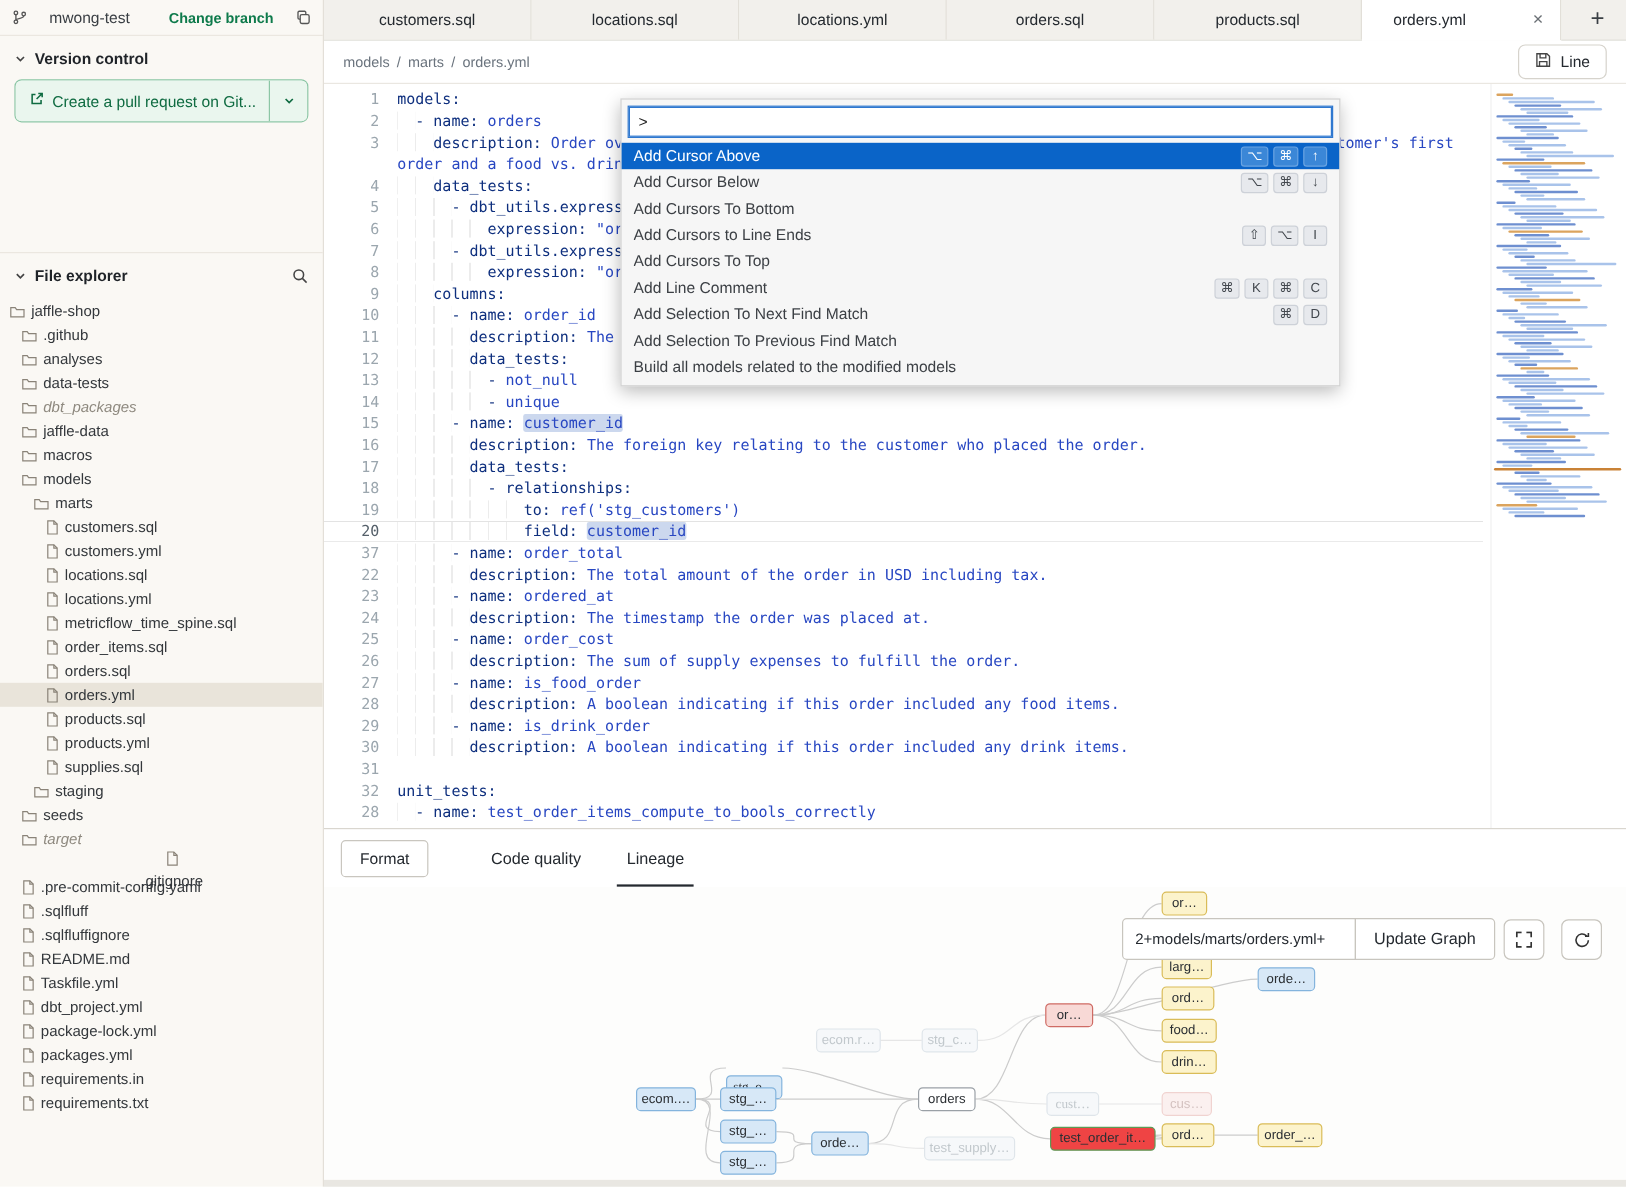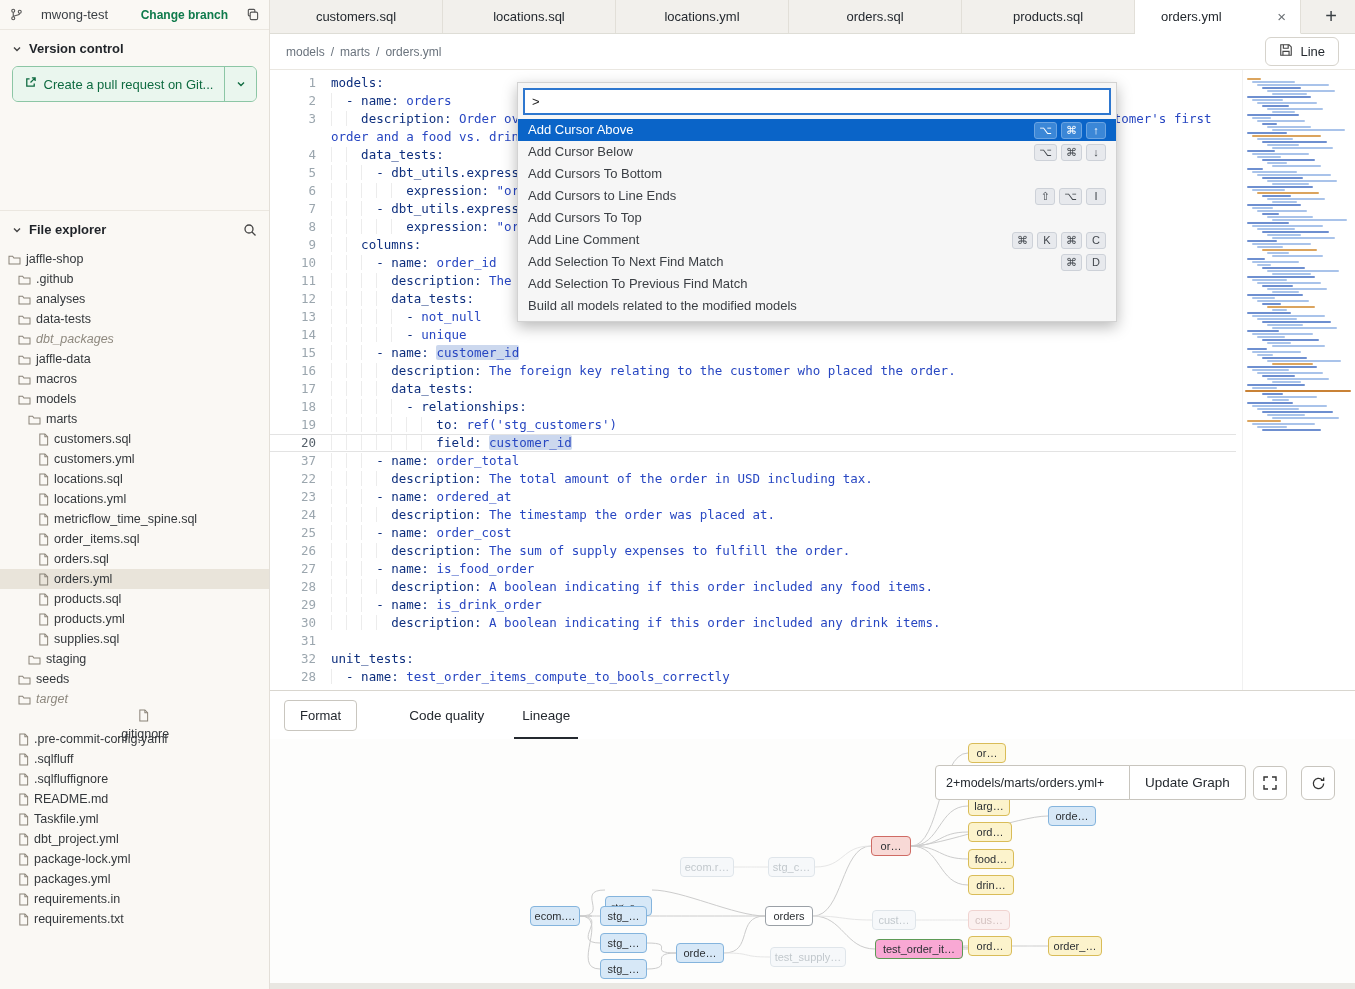--- a/index.html
+++ b/index.html
@@ -72,21 +72,21 @@
   .bp-tab{display:flex;align-items:center;padding:0 8px;margin-right:22px;font-size:13.5px;color:#24292f;position:relative;cursor:pointer;height:100%;box-sizing:border-box;}
   .bp-tab.active::after{content:"";position:absolute;left:0;right:0;bottom:0;height:2px;background:#24292f;}
 
   .lineage{position:relative;height:244px;min-height:244px;background:#fdfdfc;overflow:hidden;}
   #edges{position:absolute;left:0;top:0;}
   .edge{fill:none;stroke:#cccccc;stroke-width:1;}
   .edge.faded{stroke:#e6e6e6;}
   .node{position:absolute;height:20px;box-sizing:border-box;border-radius:4px;border:1px solid #999;font-size:11px;display:flex;align-items:center;justify-content:center;background:#fff;color:#2b2f33;white-space:nowrap;overflow:hidden;padding:0 4px;cursor:pointer;}
   .node.blue{background:#d7e8f7;border-color:#84b4dd;}
   .node.yellow{background:#fcf3cc;border-color:#d9bc58;}
-  .node.green{background:#f9a8d4;border-color:#5d9a55;}
+  .node.green{background:#ef4444;border-color:#5d9a55;}
   .node.pink{background:#f8d9d6;border-color:#cf6b64;}
   .node.plain{background:#fff;border-color:#9aa0a6;}
   .node.muted{background:#f3f6fa;border-color:#ccd6df;color:#9aa5ad;opacity:.6;}
   .node.mutedpink{background:#fbe9e8;border-color:#e9b8b4;color:#b99a98;opacity:.6;}
   .lin-group{position:absolute;left:665px;top:26px;display:flex;}
   .lin-selector{width:195px;height:35px;box-sizing:border-box;border:1px solid #c8c5be;border-radius:4px 0 0 4px;background:#fff;display:flex;align-items:center;padding:0 10px;font-size:12.5px;color:#24292f;white-space:nowrap;overflow:hidden;cursor:text;}
   .lin-update{height:35px;box-sizing:border-box;border:1px solid #c8c5be;margin-left:-1px;border-radius:0 4px 4px 0;background:#fff;padding:0 15px;font-size:13.5px;color:#24292f;cursor:pointer;font-family:inherit;}
   .lin-sq{position:absolute;top:27px;width:34px;height:34px;box-sizing:border-box;border:1px solid #c8c5be;border-radius:6px;background:#fff;display:flex;align-items:center;justify-content:center;cursor:pointer;}
   .hscroll{height:7px;min-height:7px;background:#e9e7e2;}
 </style>
@@ -860,21 +860,21 @@
             <div class="node yellow" style="left: 698px; top: 4px; width: 38px;">or…</div>
             <div class="node yellow" style="left: 698px; top: 57px; width: 42px;">larg…</div>
             <div class="node yellow" style="left: 698px; top: 83px; width: 44px;">ord…</div>
             <div class="node yellow" style="left: 698px; top: 110px; width: 46px;">food…</div>
             <div class="node yellow" style="left: 698px; top: 136px; width: 46px;">drin…</div>
             <div class="node yellow" style="left: 698px; top: 197px; width: 44px;">ord…</div>
             <div class="node yellow" style="left: 778px; top: 197px; width: 54px;">order_…</div>
             <div class="node blue" style="left: 778px; top: 67px; width: 48px;">orde…</div>
             <div class="node muted" style="left: 410px; top: 118px; width: 54px;">ecom.r…</div>
             <div class="node muted" style="left: 498px; top: 118px; width: 47px;">stg_c…</div>
-            <div class="node muted" style="left: 602px; top: 171px; width: 44px;">cust…</div>
+            <div class="node muted" style="left: 602px; top: 171px; width: 44px; font-family: Liberation Serif, serif;">cust…</div>
             <div class="node mutedpink" style="left: 698px; top: 171px; width: 42px;">cus…</div>
             <div class="node muted" style="left: 500px; top: 208px; width: 76px;">test_supply…</div>
           </div>
 
         <div class="lin-group">
           <div class="lin-selector">2+models/marts/orders.yml+</div>
           <button class="lin-update">Update Graph</button>
         </div>
         <button class="lin-sq" style="left:983px;">
           <svg width="14" height="14" viewBox="0 0 14 14">

